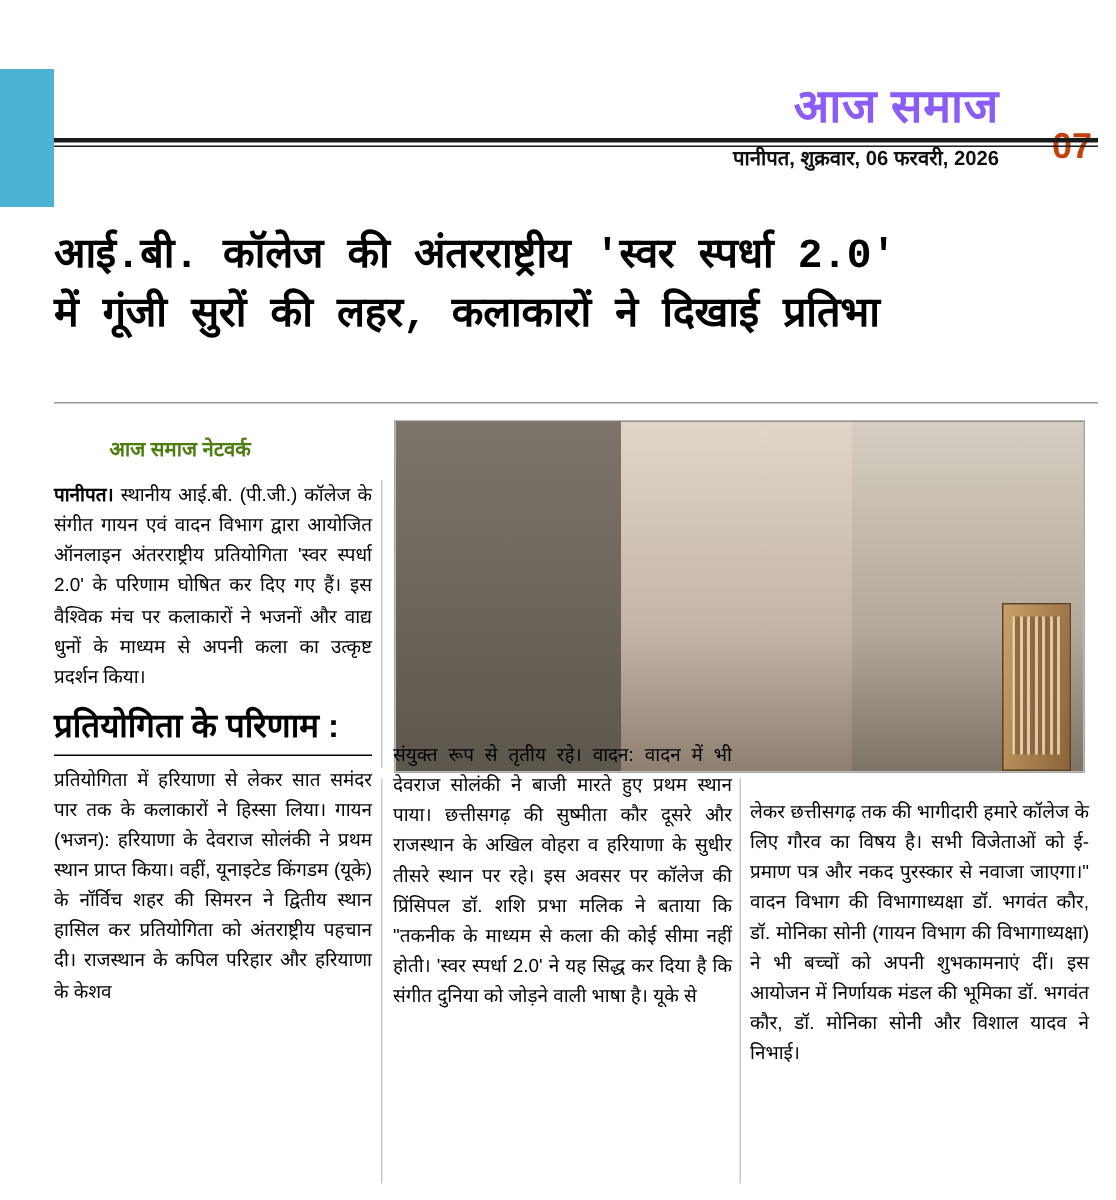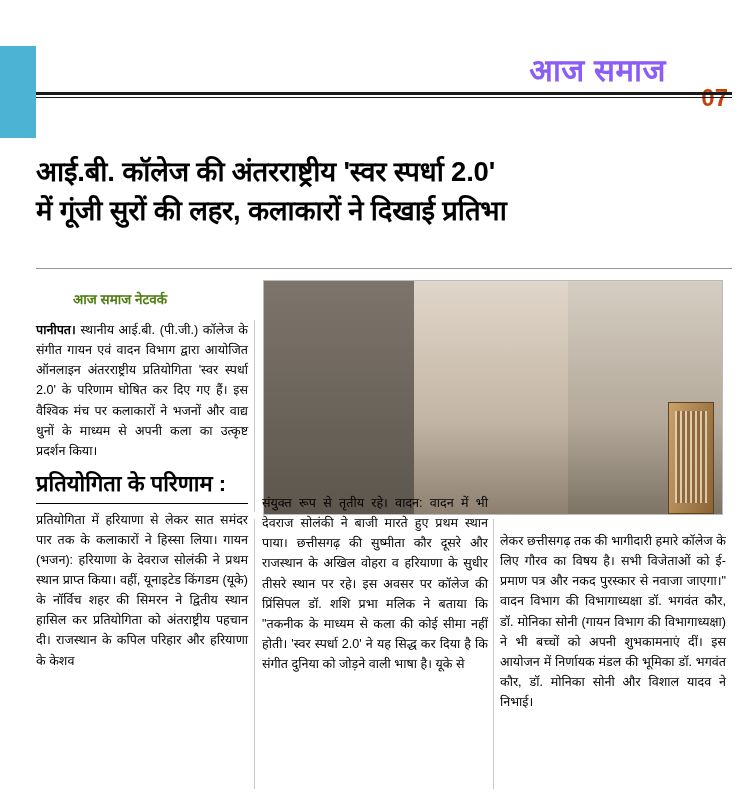--- a/index.html
+++ b/index.html
@@ -95,20 +95,21 @@
   .headline {
     position: absolute;
     left: 36px;
     top: 152px;
     width: 690px;
     font-size: 27.5px;
     font-weight: bold;
     line-height: 1.42;
     color: #000;
     letter-spacing: -0.2px;
+    font-family: Liberation Mono, monospace;
   }
   .headline span { display: block; }
   .rule-head {
     position: absolute;
     left: 36px;
     right: 12px;
     top: 268px;
     height: 1px;
     background: #999;
   }
@@ -208,20 +209,21 @@
 </style>
 </head>
 <body>
 
 <div class="page">
 
   <div class="masthead">
     <div class="masthead-bar"></div>
     <div class="masthead-inner">
       <div class="paper-name">आज समाज</div>
+      <div class="dateline">पानीपत, शुक्रवार, 06 फरवरी, 2026</div>
       <div class="page-number">07</div>
     </div>
   </div>
   <div class="rule-top"></div>
   <div class="rule-top-thin"></div>
 
   <div class="headline">
     <span>आई.बी. कॉलेज की अंतरराष्ट्रीय 'स्वर स्पर्धा 2.0'</span>
     <span>में गूंजी सुरों की लहर, कलाकारों ने दिखाई प्रतिभा</span>
   </div>

